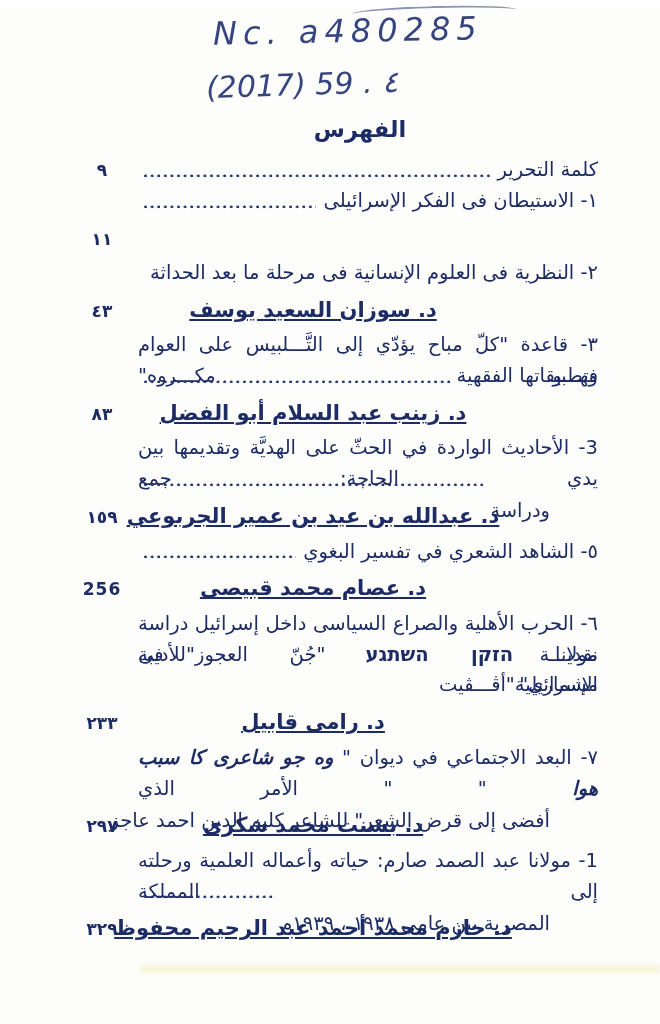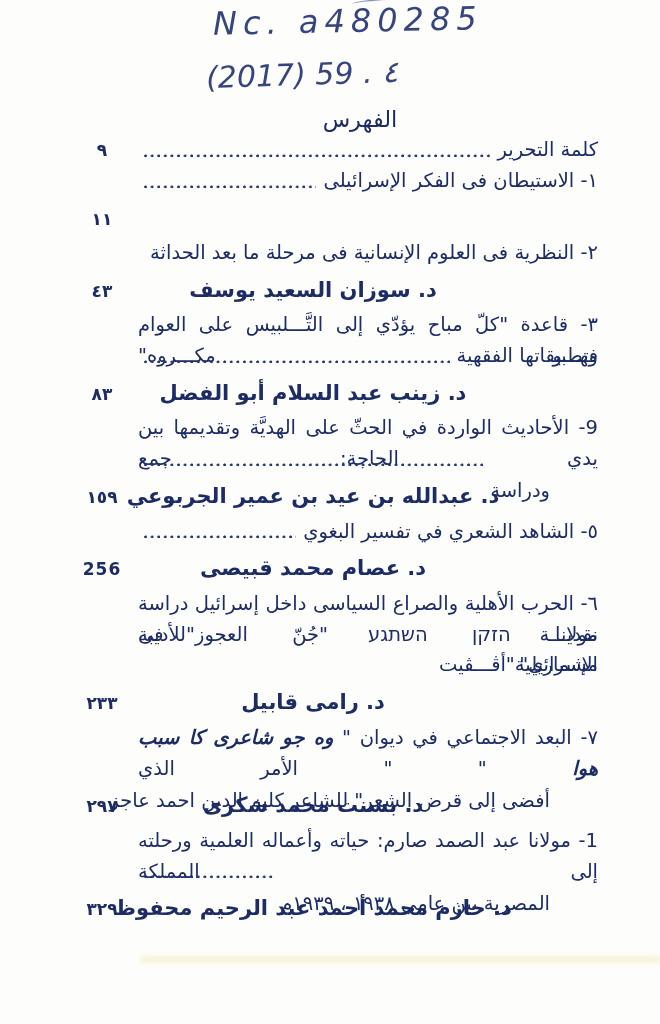--- a/index.html
+++ b/index.html
@@ -21,22 +21,22 @@
   .handwriting{position:absolute;top:0;left:0;width:660px;height:104px;direction:ltr;color:var(--hw);}
   .hw{position:absolute;font-style:italic;white-space:nowrap;font-family:"DejaVu Sans",sans-serif;}
   .hw1{left:213px;top:2px;font-size:32px;letter-spacing:6px;transform:rotate(-1.2deg);}
   .hw2{left:206px;top:57px;font-size:30px;letter-spacing:4px;transform:rotate(-1.8deg);}
   .hw-stray{
     position:absolute;left:352px;top:-4px;width:165px;height:10px;
     border-top:2.5px solid rgba(46,60,122,.55);border-radius:50%;transform:rotate(-1.5deg);
   }
   
   .title{
-    margin:0;padding:104px 0 0 60px;text-align:center;
-    font-size:22.5px;font-weight:normal;line-height:30px;
+    margin:10px;padding:104px 0 0 60px;text-align:center;
+    font-size:22.5px;font-weight:bold;line-height:30px;
   }
   
   .toc{padding:1px 62px 0 66px;}
   .row{
     display:flex;align-items:baseline;height:30.8px;
     font-size:19.5px;line-height:30.8px;white-space:nowrap;
   }
   .row .t{flex:0 1 auto;}
   .row .sp{flex:1 1 auto;}
   .num{
@@ -49,25 +49,25 @@
     background-size:6.6px 4px;background-repeat:repeat-x;
   }
   .row.full .t{
     flex:1 1 auto;white-space:normal;
     text-align:justify;text-align-last:justify;
   }
   .row.indent .t{margin-right:48px;margin-top:32px;}
   .author-row{
     position:relative;height:31px;margin:6px 0 4.5px;
     display:flex;justify-content:center;align-items:center;
-    font-weight:bold;font-size:21px;line-height:31px;
+    font-weight:bold;font-size:21px;line-height:31px;text-decoration:underline;
   }
   .author-row .num{position:absolute;left:0;top:1px;width:72px;}
   .author-row .author{transform:translateX(-19px);white-space:nowrap;}
-  .heb{font-weight:normal;margin-left:40px;}
+  .heb{font-weight:bold;margin-left:40px;}
   .urdu{font-weight:bold;font-style:italic;}
   
   .smudge{
     position:absolute;left:140px;top:956px;width:520px;height:7px;
     background:rgba(238,228,150,.38);filter:blur(2px);border-radius:4px;
   }
 </style>
 </head>
 <body>
 
@@ -120,21 +120,21 @@
       <span class="dots"></span>
       <span class="num"></span>
     </div>
 
     <div class="row author-row">
       <span class="num">٨٣</span>
       <span class="author">د. زينب عبد السلام أبو الفضل</span>
     </div>
 
     <div class="row full">
-      <span class="t">9- الأحاديث الواردة في الحثّ على الهديَّة وتقديمها بين يدي الحاجة: جمع</span>
+      <span class="t">3- الأحاديث الواردة في الحثّ على الهديَّة وتقديمها بين يدي الحاجة: جمع</span>
       <span class="num"></span>
     </div>
 
     <div class="row indent">
       <span class="t">ودراسة</span>
       <span class="dots"></span>
       <span class="num"></span>
     </div>
 
     <div class="row author-row">

